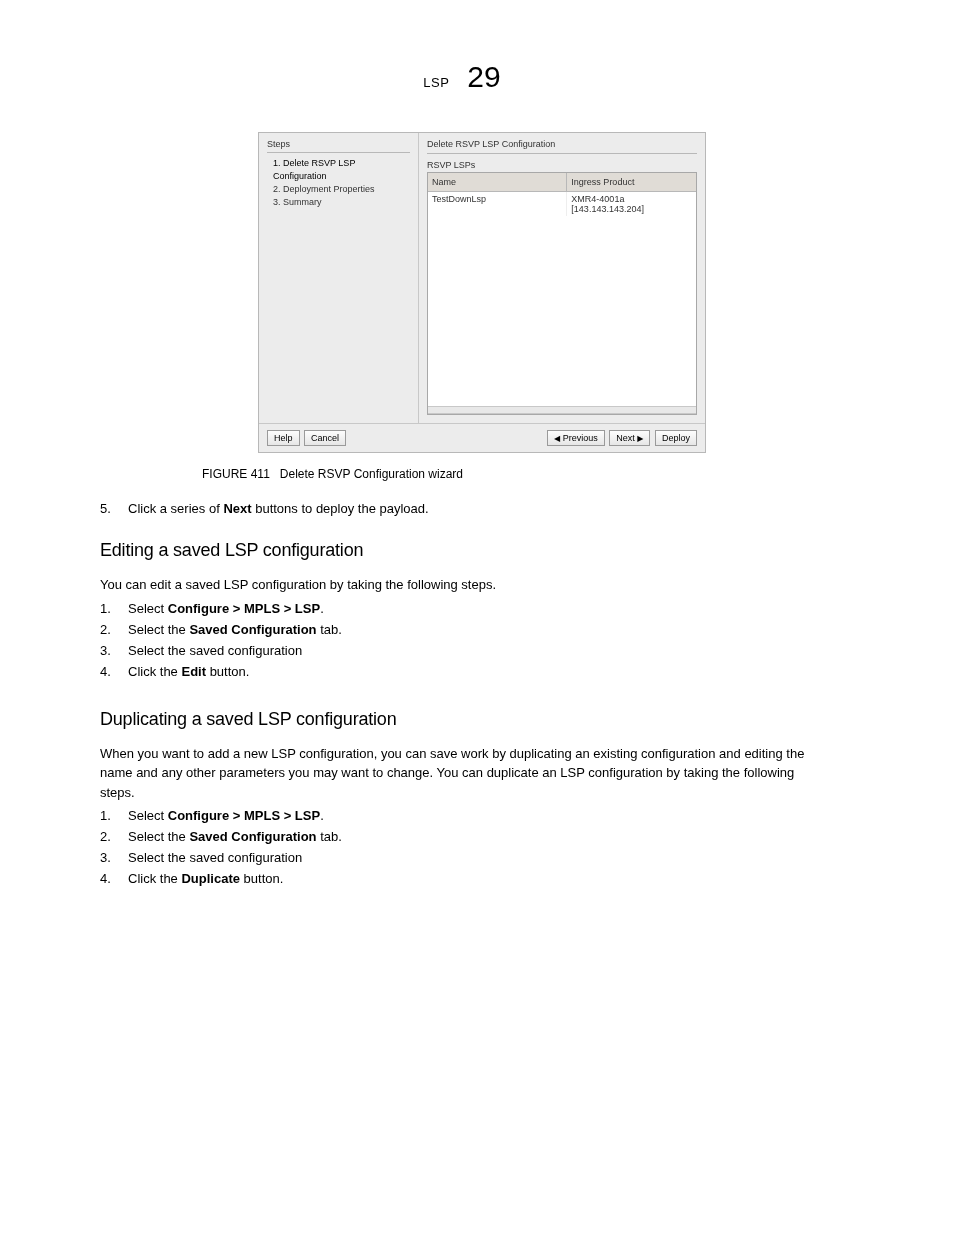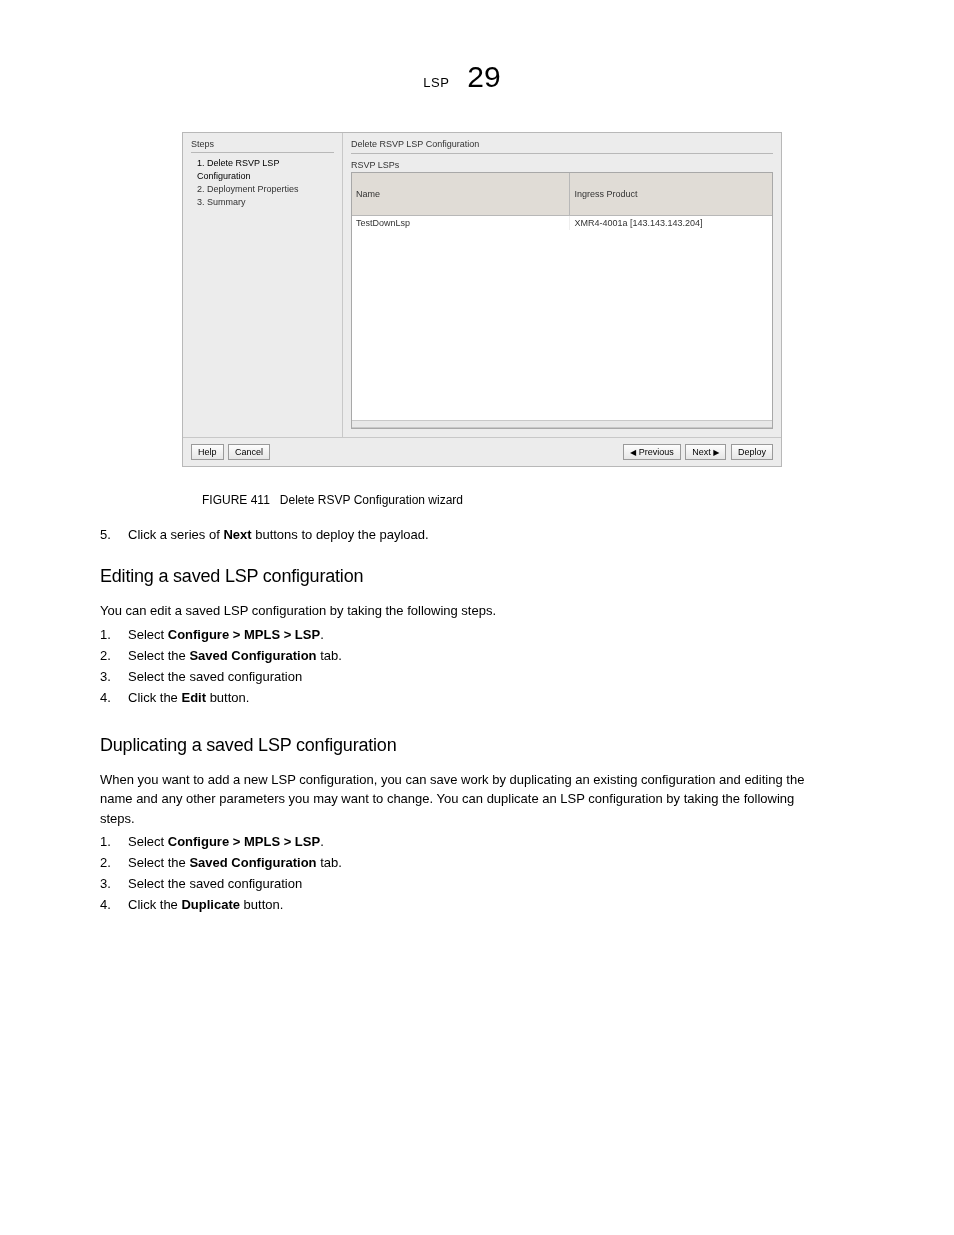--- a/index.html
+++ b/index.html
@@ -22,22 +22,22 @@
     }
     .page-header .label {
       font-size: 13px;
       letter-spacing: 0.5px;
     }
     .page-header .num {
       font-size: 30px;
       font-weight: 400;
     }
     .wizard {
-      width: 600px;
-      margin: 0 auto 26px auto;
+      width: 448px;
+      margin: 0 auto 14px auto;
       border: 1px solid #b8b8b8;
       background: #ececec;
       font-size: 9px;
       color: #333;
     }
     .wiz-top {
       display: flex;
       border-bottom: 1px solid #c8c8c8;
     }
     .wiz-steps {
@@ -80,21 +80,21 @@
       border: 1px solid #a8a8a8;
       width: 100%;
       background: #fff;
     }
     .wiz-th {
       display: flex;
       background: #e0dcd6;
       border-bottom: 1px solid #b8b8b8;
     }
     .wiz-th > div {
-      padding: 16px 4px;
+      padding: 4px 4px;
       font-size: 9px;
       border-right: 1px solid #b8b8b8;
     }
     .wiz-th > div:last-child { border-right: none; }
     .col-name { width: 52%; }
     .col-ing  { width: 48%; }
     .wiz-tr {
       display: flex;
     }
     .wiz-tr > div {

